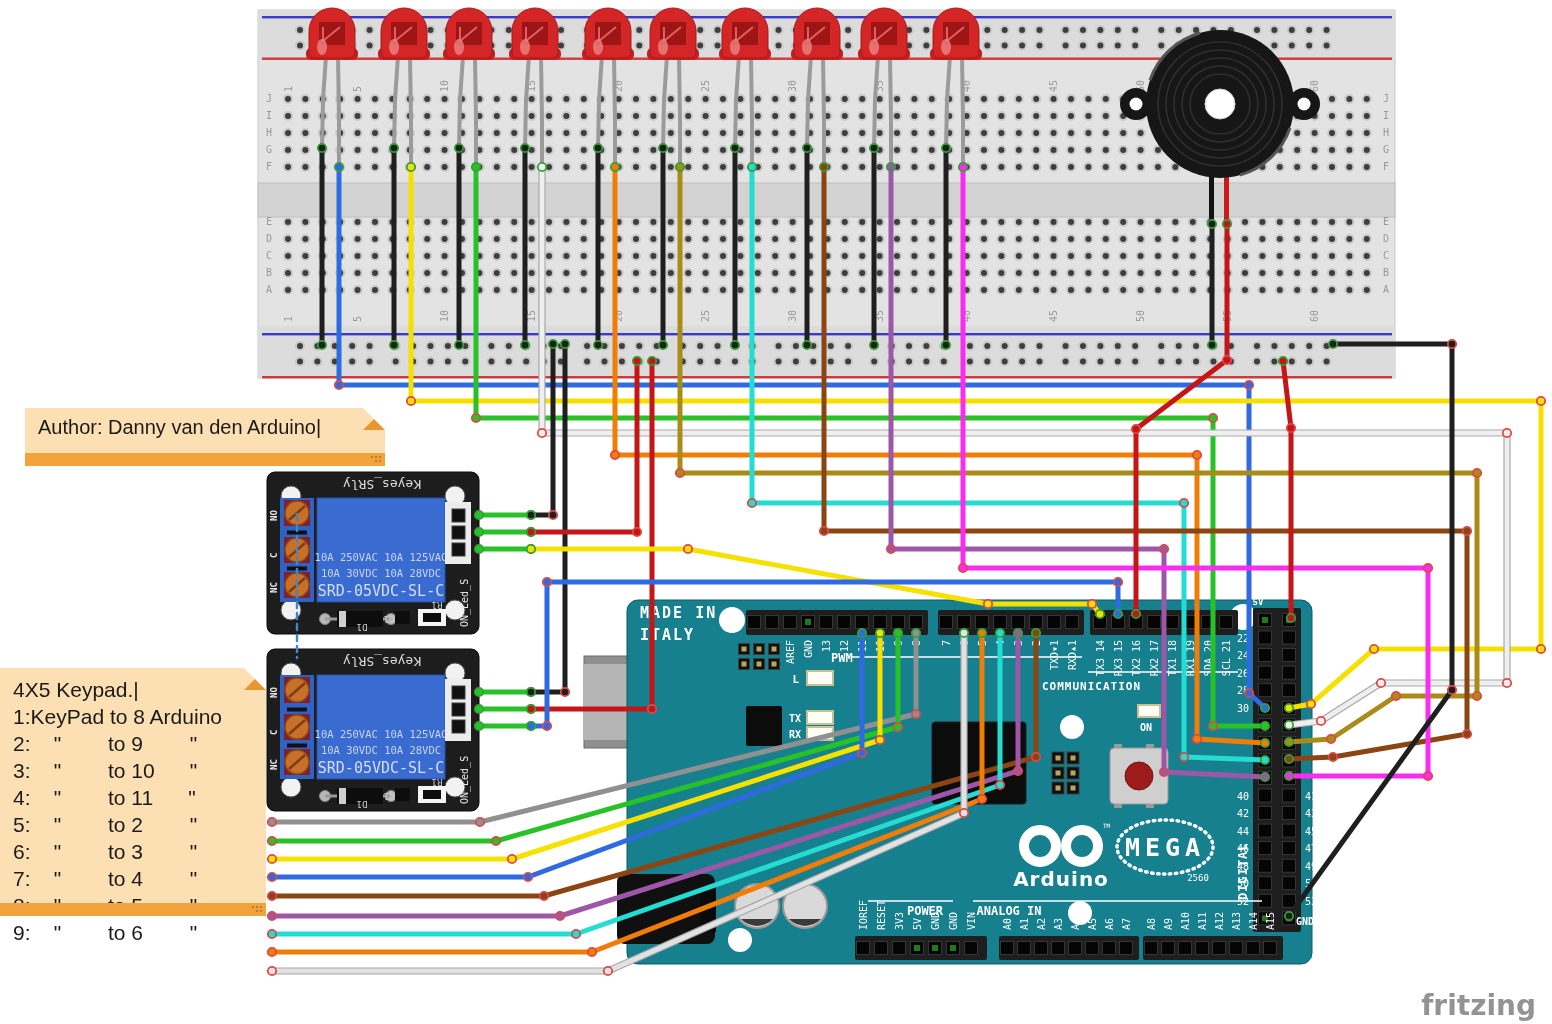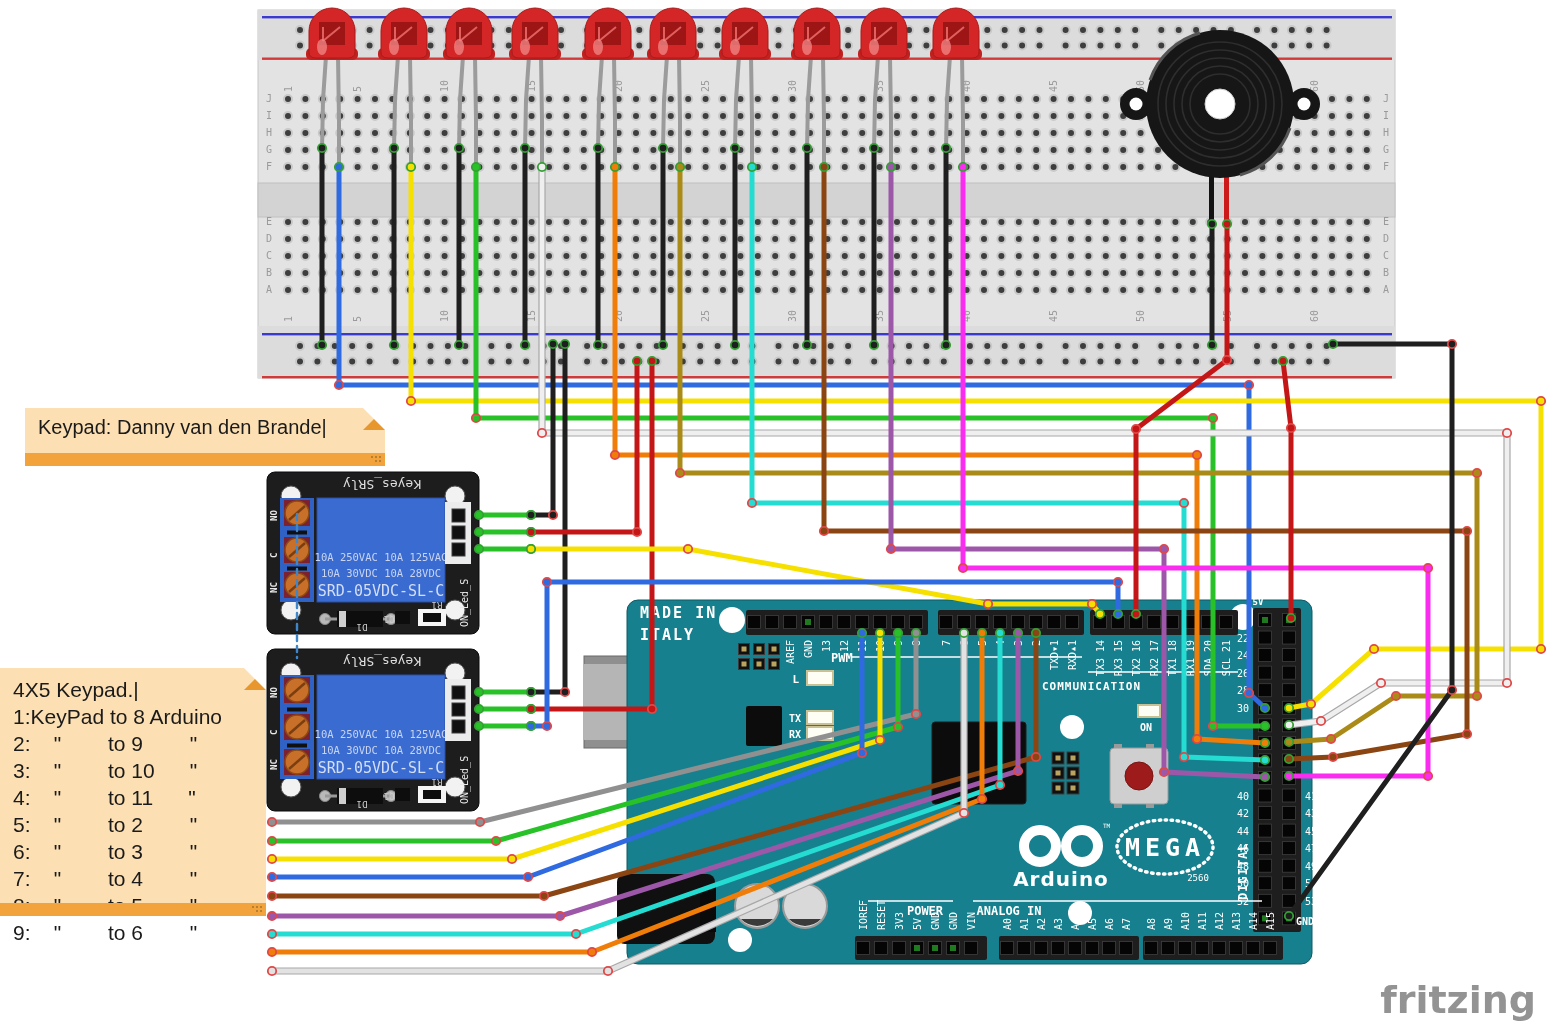--- a/index.html
+++ b/index.html
@@ -16,21 +16,21 @@
         background:
          radial-gradient(circle 1px at 2px 2px,#b5802f 98%,transparent),
          radial-gradient(circle 1px at 6px 2px,#b5802f 98%,transparent),
          radial-gradient(circle 1px at 10px 2px,#b5802f 98%,transparent),
          radial-gradient(circle 1px at 6px 6px,#b5802f 98%,transparent),
          radial-gradient(circle 1px at 10px 6px,#b5802f 98%,transparent);}
   #note-author{left:25px;top:408px;width:360px;height:58px;}
   #note-author .txt{padding:8px 0 0 13px;font-size:20px;color:#1a1a1a;white-space:pre;}
   #note-keypad{left:0px;top:668px;width:266px;height:248px;}
   #note-keypad .lines{padding:8px 0 0 13px;font-size:21px;line-height:27px;color:#1a1a1a;white-space:pre;}
-  #watermark{position:absolute;right:16px;bottom:2px;font-size:38px;font-weight:bold;
+  #watermark{position:absolute;right:16px;bottom:2px;font-size:28px;font-weight:bold;
         color:#939393;letter-spacing:0px;font-family:"DejaVu Sans", sans-serif;margin-left:18px;}
 </style>
 </head>
 <body>
 
 <div id="canvas">
   <svg id="scene" width="1552" height="1024">
       <g>
         <rect x="258" y="10" width="1137" height="368" fill="#e3e3e3" stroke="#c6c6c6"></rect>
         <rect x="258" y="10" width="1137" height="50" fill="#dcdcdc"></rect>
@@ -826,21 +826,21 @@
           <circle cx="964" cy="813" r="4.2" fill="#e2e2e2" stroke="#e04848" stroke-width="1.8"></circle>
           <circle cx="964" cy="633" r="4.2" fill="#e2e2e2" stroke="#35a035" stroke-width="1.8"></circle>
         </g>
         <g>
           <polyline points="297,514 297,658" fill="none" stroke="#3f86c9" stroke-width="2.4" stroke-linejoin="round" stroke-linecap="round" stroke-dasharray="6,5"></polyline>
         </g>
       </g>
     </svg>
 
   <div class="note" id="note-author">
-    <div class="txt">Keypad: Danny van den Brande|</div>
+    <div class="txt">Author: Danny van den Arduino|</div>
     <div class="fold-d"></div>
     <div class="fold-w"></div>
     <div class="bar"></div>
     <div class="grip"></div>
   </div>
 
   <div class="note" id="note-keypad">
     <div class="lines" id="keypad-lines"><div>4X5 Keypad.|</div><div>1:KeyPad to 8 Arduino</div><div>2:    "        to 9        "</div><div>3:    "        to 10      "</div><div>4:    "        to 11      "</div><div>5:    "        to 2        "</div><div>6:    "        to 3        "</div><div>7:    "        to 4        "</div><div>8:    "        to 5        "</div><div>9:    "        to 6        "</div></div>
     <div class="fold-d"></div>
     <div class="fold-w"></div>

